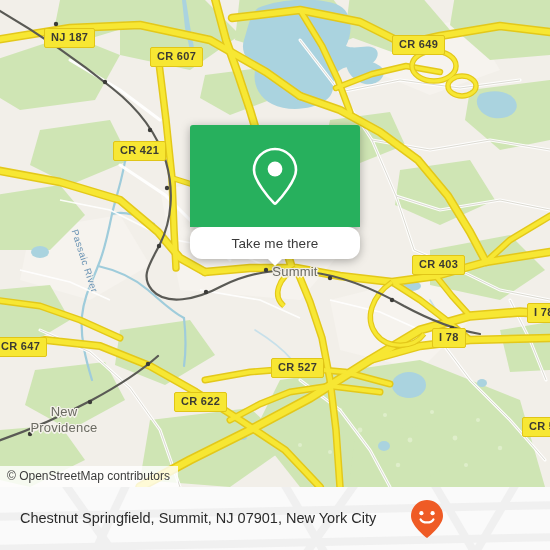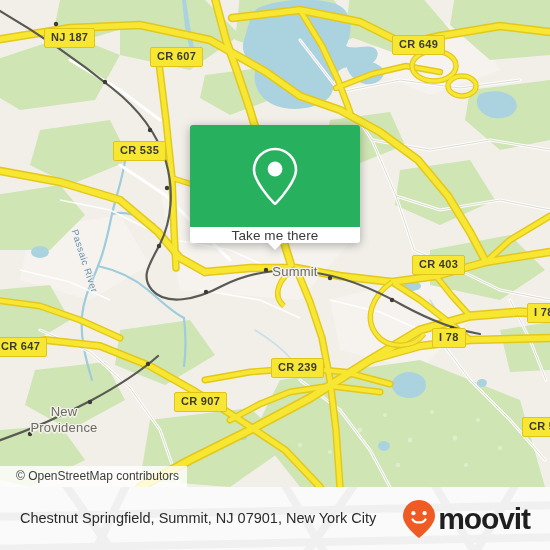--- a/index.html
+++ b/index.html
@@ -77,21 +77,21 @@
     box-sizing: border-box;
   }
 
   
   #attribution {
     position: absolute;
     left: 0;
     top: 466px;
     height: 21px;
     line-height: 21px;
-    padding: 0 8px 0 16px;
+    padding: 0 8px 0 7px;
     background: rgba(255,255,255,0.80);
     color: #3c3c3c;
     font-size: 12px;
     font-family: "Liberation Sans", sans-serif;
     white-space: nowrap;
     z-index: 30;
   }
 
   
   #popup-card {
@@ -108,28 +108,29 @@
     background: #27b05d;
     border-top-left-radius: 3px;
     border-top-right-radius: 3px;
     display: flex;
     align-items: center;
     justify-content: center;
   }
   #popup-action {
     position: relative;
     width: 170px;
-    height: 16px;
+    height: 32px;
     background: #ffffff;
     border-bottom-left-radius: 3px;
     border-bottom-right-radius: 3px;
     display: flex;
     align-items: center;
     justify-content: center;
     cursor: pointer;
+    border-radius: 12px;
   }
   #popup-action-label {
     color: #3a3a3a;
     font-size: 13.5px;
     font-family: "Liberation Sans", sans-serif;
     letter-spacing: .1px;
   }
   #popup-pointer {
     position: absolute;
     left: 50%;
@@ -416,27 +417,27 @@
     </svg>
 
     <div class="map-label place-name" style="left:260px; top:264px; width:70px;">Summit</div>
     <div class="map-label place-name two-line" style="left:16px; top:404px;">New Providence</div>
 
     <div class="map-label water-label" style="left:80px; top:228px; transform: rotate(72deg); transform-origin: left top;">Passaic River</div>
 
     <div class="shield" style="left:44px;  top:28px;">NJ 187</div>
     <div class="shield" style="left:150px; top:47px;">CR 607</div>
     <div class="shield" style="left:392px; top:35px;">CR 649</div>
-    <div class="shield" style="left:113px; top:141px;">CR 535</div>
+    <div class="shield" style="left:113px; top:141px;">CR 421</div>
     <div class="shield" style="left:412px; top:255px;">CR 403</div>
     <div class="shield" style="left:527px; top:303px;">I 78</div>
     <div class="shield" style="left:432px; top:328px;">I 78</div>
     <div class="shield" style="left:-6px;  top:337px;">CR 647</div>
-    <div class="shield" style="left:271px; top:358px;">CR 239</div>
-    <div class="shield" style="left:174px; top:392px;">CR 907</div>
+    <div class="shield" style="left:271px; top:358px;">CR 527</div>
+    <div class="shield" style="left:174px; top:392px;">CR 622</div>
     <div class="shield" style="left:522px; top:417px;">CR 5</div>
   </div>
 
   <div id="attribution">© OpenStreetMap contributors</div>
 
   <div id="popup-card">
     <div id="popup-image">
       <svg width="56" height="62" viewBox="0 0 56 62">
         <path d="M28 4 C16.4 4 7 13.4 7 25 C7 35.6 22 53 27 58.2 C27.6 58.8 28.4 58.8 29 58.2 C34 53 49 35.6 49 25 C49 13.4 39.6 4 28 4 Z" fill="none" stroke="#ffffff" stroke-width="2.6"></path>
         <circle cx="28" cy="24" r="7.4" fill="#ffffff"></circle>
@@ -464,18 +465,17 @@
     </svg>
     <div id="footer-inner">
       <div id="footer-title">Chestnut Springfield, Summit, NJ 07901, New York City</div>
       <div id="brand">
         <svg width="34" height="40" viewBox="0 0 34 40">
           <path d="M17 1 C8.2 1 1 8.2 1 17 C1 26 13.6 36.2 16.2 38.4 C16.7 38.8 17.3 38.8 17.8 38.4 C20.4 36.2 33 26 33 17 C33 8.2 25.8 1 17 1 Z" fill="#ef5b25"></path>
           <circle cx="11.4" cy="14.2" r="2.1" fill="#ffffff"></circle>
           <circle cx="22.6" cy="14.2" r="2.1" fill="#ffffff"></circle>
           <path d="M10.6 20.4 C12.6 24.4 21.4 24.4 23.4 20.4" fill="none" stroke="#ffffff" stroke-width="2.2" stroke-linecap="round"></path>
         </svg>
-        <span id="brand-word">moovit</span>
       </div>
     </div>
   </div>
 
 </div>
 
 </body></html>

